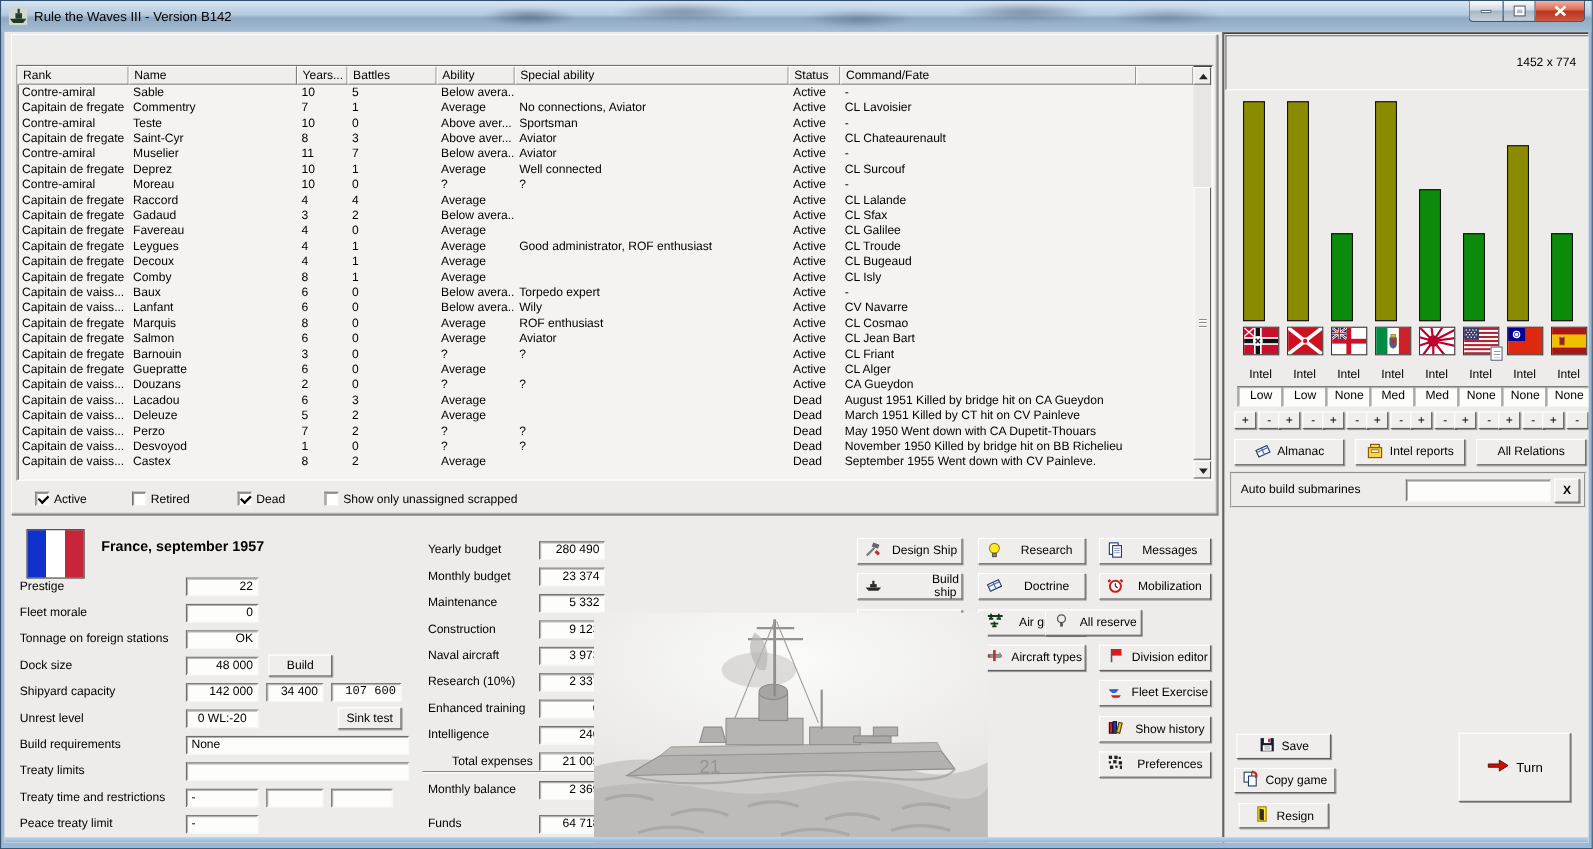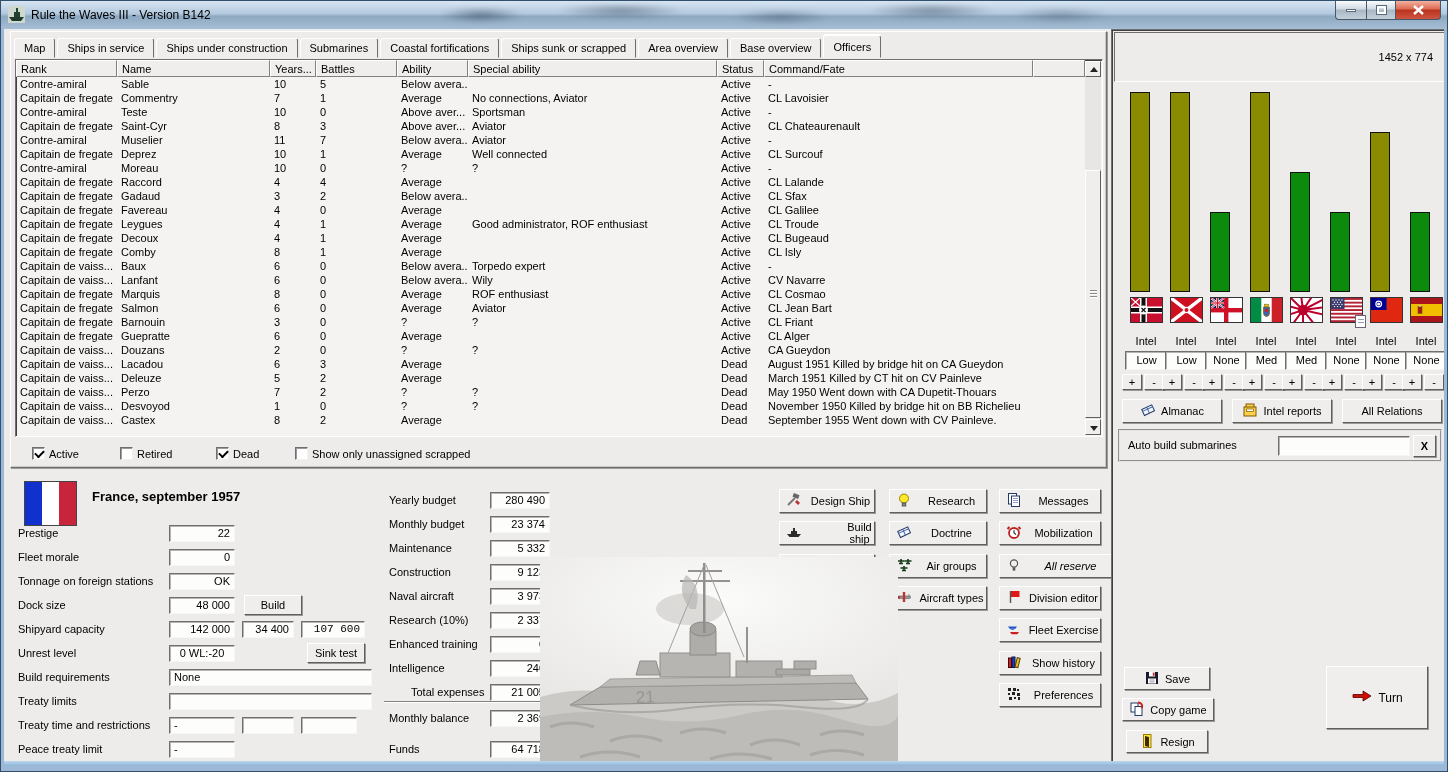--- a/index.html
+++ b/index.html
@@ -132,31 +132,20 @@
         <svg width="11" height="10" viewBox="0 0 11 10">
             <path d="M1 1 L10 9 M10 1 L1 9" stroke="#fff" stroke-width="2.4"></path>
           </svg>
       </div>
     </div>
   </div>
 
   <div class="content">
 
     <div class="officers-panel">
-      <div class="tabs" id="tabs">
-          <div class="tab">Map</div>
-          <div class="tab">Ships in service</div>
-          <div class="tab">Ships under construction</div>
-          <div class="tab">Submarines</div>
-          <div class="tab">Coastal fortifications</div>
-          <div class="tab">Ships sunk or scrapped</div>
-          <div class="tab">Area overview</div>
-          <div class="tab">Base overview</div>
-          <div class="tab active">Officers</div>
-        </div>
       <div class="table-wrap">
         <table class="officers" id="officer-table">
             <colgroup>
               <col style="width: 101px;">
               <col style="width: 153px;">
               <col style="width: 46px;">
               <col style="width: 81px;">
               <col style="width: 71px;">
               <col style="width: 249px;">
               <col style="width: 47px;">
@@ -611,21 +600,21 @@
           <span class="lbl">Messages</span>
         </button>
         <button class="btn action-btn" style="left: 995px; top: 492.3px; width: 102px;">
           <span><svg width="16" height="16" viewBox="0 0 16 16">
               <path d="M3.5 3 L1.5 5 M12.5 3 L14.5 5" stroke="#b22" stroke-width="2"></path>
               <circle cx="8" cy="9" r="5" fill="#fff" stroke="#b22" stroke-width="1.8"></circle>
               <path d="M8 9 V6.2 M8 9 l2 1.4" stroke="#333" stroke-width="1.2"></path>
             </svg></span>
           <span class="lbl">Mobilization</span>
         </button>
-        <button class="btn action-btn" style="left: 995px; top: 524.6px; width: 116px; font-style: italic;">
+        <button class="btn action-btn" style="left: 946px; top: 524.6px; width: 88px;">
           <span><svg width="16" height="16" viewBox="0 0 16 16">
               <circle cx="8" cy="6.5" r="3.6" fill="none" stroke="#555" stroke-width="1.2"></circle>
               <rect x="6.7" y="10.4" width="2.6" height="3.2" fill="#555"></rect>
             </svg></span>
           <span class="lbl">All reserve</span>
         </button>
         <button class="btn action-btn" style="left: 995px; top: 556.9px; width: 102px;">
           <span><svg width="16" height="16" viewBox="0 0 16 16">
               <rect x="4.5" y="2" width="9" height="6" fill="#e01818"></rect>
               <line x1="4.5" y1="2" x2="4.5" y2="14" stroke="#555" stroke-width="1.4"></line>

